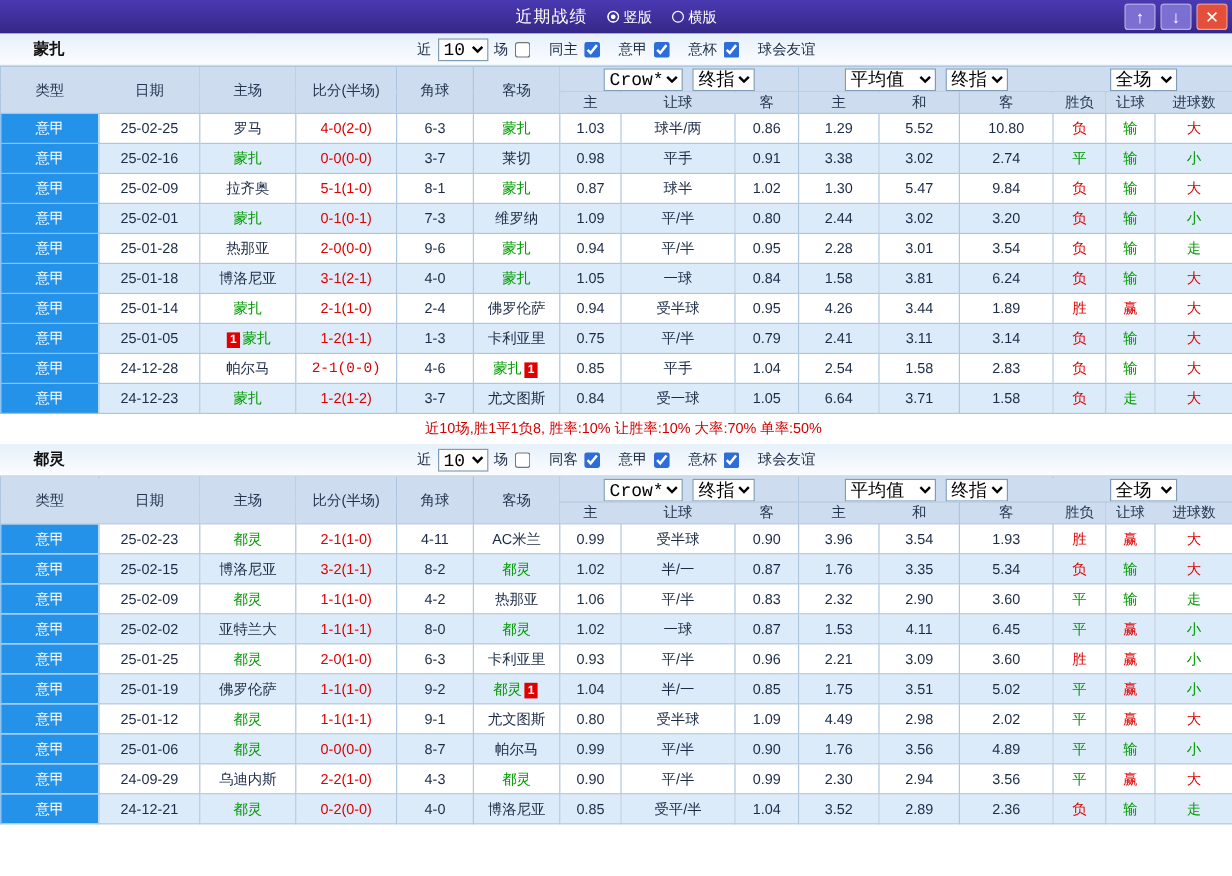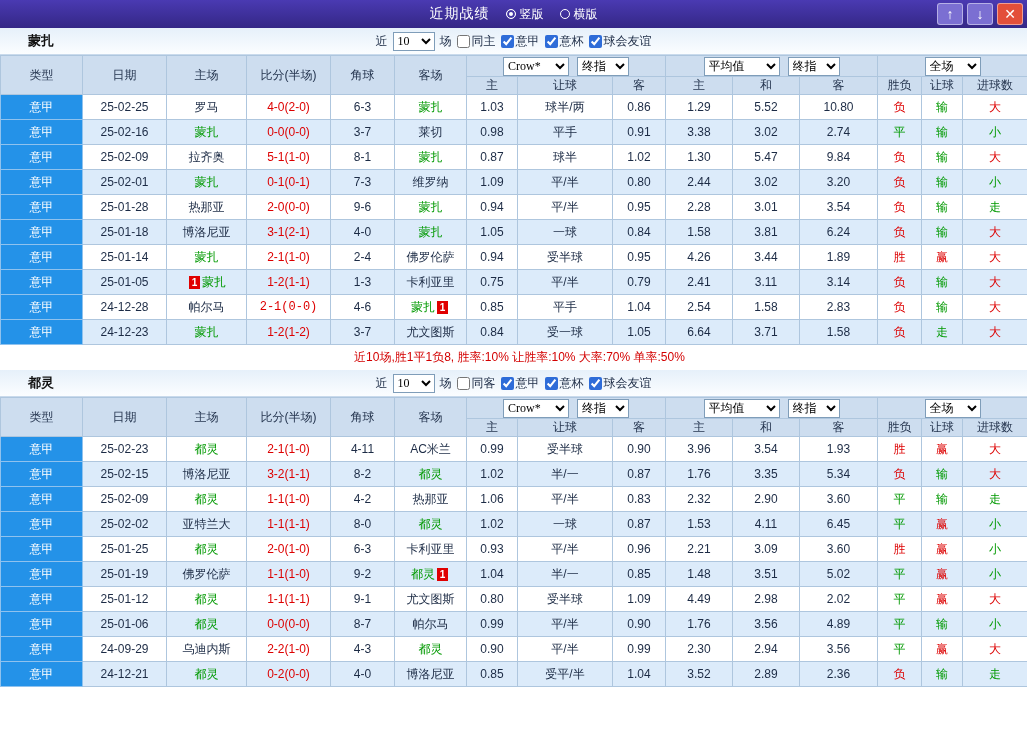--- a/index.html
+++ b/index.html
@@ -15,23 +15,23 @@
   .radio-dot.checked { background:#fff; box-shadow:inset 0 0 0 2px #4234a0; }
   .titlebar-buttons { position:absolute; right:4px; top:3px; display:flex; gap:4px; }
   .tb-btn { width:26px; height:22px; border-radius:3px; color:#fff; font-size:14px; font-weight:bold; line-height:20px; text-align:center; cursor:pointer; border:1px solid rgba(255,255,255,.45); }
   .nav-btn { background:#7b6fd2; }
   .close-btn { background:#e34f3a; }
 
   
   .filter-row { height:27px; background:linear-gradient(180deg,#e6f0fa 0%,#fbfdff 100%); border-bottom:1px solid #c9daec; display:flex; align-items:center; position:relative; }
   .team-name { position:absolute; left:28px; font-weight:bold; font-size:13px; color:#111; }
   .filter-controls { margin:0 auto; display:flex; align-items:center; gap:5px; }
-  .cb { display:inline-flex; align-items:center; gap:2px; cursor:pointer; }
+  .cb { display:inline-flex; align-items:center; gap:16px; cursor:pointer; }
   input[type=checkbox] { width:13px; height:13px; accent-color:#2e6cd8; cursor:pointer; }
-  select { font-family:Liberation Serif, serif; font-size:12px; height:19px; border:1px solid #7f9db9; background:#fff; cursor:pointer; }
+  select { font-family:Liberation Mono, monospace; font-size:15px; height:19px; border:1px solid #7f9db9; background:#fff; cursor:pointer; }
   .sel-count { width:42px; }
   .sel-crow { width:66px; }
   .sel-final { width:52px; }
   .sel-avg { width:76px; }
   .sel-full { width:56px; }
 
   
   table { width:1027px; border-collapse:collapse; table-layout:fixed; }
   th,td { border:1px solid #aec6de; text-align:center; padding:0; white-space:nowrap; overflow:hidden; font-weight:normal; font-size:12px; }
   thead th { background:#cdddef; color:#25354f; }
@@ -498,21 +498,21 @@
           <tr class="alt">
             <td class="type-col">意甲</td>
             <td>25-01-19</td>
             <td><span>佛罗伦萨</span></td>
             <td style="color: rgb(221, 0, 0);">1-1(1-0)</td>
             <td>9-2</td>
             <td><span style="color: rgb(0, 153, 0);">都灵</span><span class="red-badge">1</span></td>
             <td>1.04</td>
             <td>半/一</td>
             <td>0.85</td>
-            <td>1.48</td>
+            <td>1.75</td>
             <td>3.51</td>
             <td>5.02</td>
             <td style="color: rgb(0, 153, 0);">平</td>
             <td style="color: rgb(221, 0, 0);">赢</td>
             <td style="color: rgb(0, 153, 0);">小</td>
           </tr>
           <tr>
             <td class="type-col">意甲</td>
             <td>25-01-12</td>
             <td><span style="color: rgb(0, 153, 0);">都灵</span></td>

